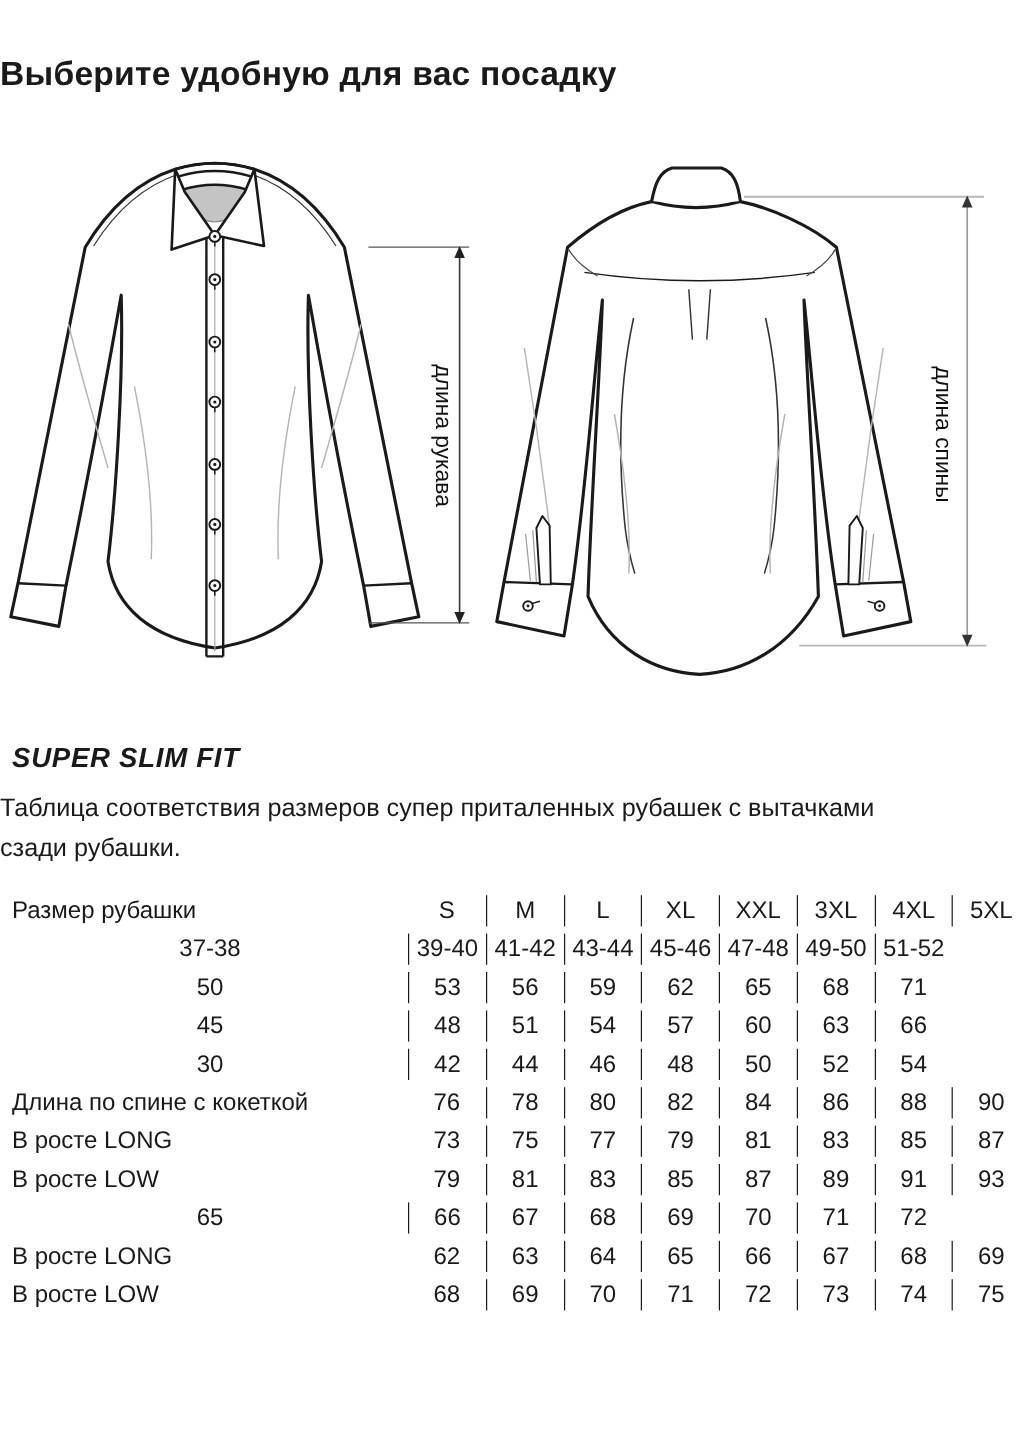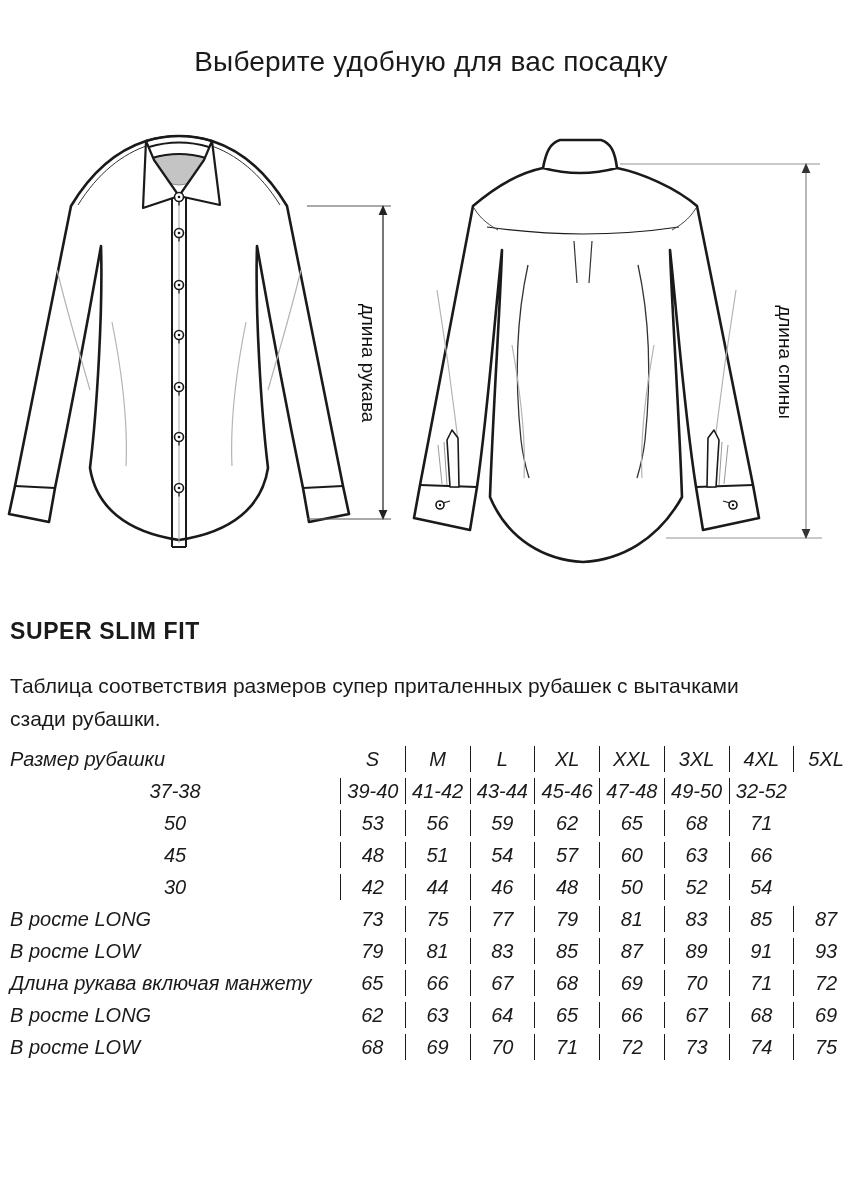--- a/index.html
+++ b/index.html
@@ -1,33 +1,33 @@
 <!DOCTYPE html>
 <html><head>
 <meta charset="utf-8">
 <style>
   * { margin:0; padding:0; box-sizing:border-box; }
   html,body { width:862px; height:1200px; background:#ffffff; overflow:hidden;
               font-family:"Liberation Sans", sans-serif; color:#1a1a1a; }
   .abs { position:absolute; }
 
-  .page-title { left:0; top:46px; width:862px; text-align:center;
-                font-size:28px; font-weight:400; letter-spacing:0.2px; }
+  .page-title { left:0; top:46px; width:862px; text-align:left;
+                font-size:28px; font-weight:700; letter-spacing:0.2px; }
 
   #diagram-svg { left:0; top:110px; }
 
   .measure-label { height:24px; width:140px; display:flex; align-items:center; justify-content:center;
                    transform:rotate(90deg); font-size:19px; color:#111; white-space:nowrap; }
   #front-measure-label { left:298px; top:351px; }
   #back-measure-label  { left:715px; top:350px; }
 
-  .section-heading { left:10px; top:618px; font-size:23px; font-weight:800; letter-spacing:0.6px; }
-  .section-desc    { left:10px; top:657px; width:830px; font-size:21px; line-height:33px;margin-top:12px; }
-
-  .size-table { left:10px; top:746px; width:848px;font-style:italic; }
+  .section-heading { left:10px; top:618px; font-size:23px; font-weight:800; letter-spacing:0.6px;font-style:italic; }
+  .section-desc    { left:0; top:657px; width:830px; font-size:21px; line-height:33px; }
+
+  .size-table { left:10px; top:746px; width:848px; }
   .trow { display:grid; grid-template-columns:330px repeat(8, 1fr);
           height:26px; margin-bottom:6px; }
   .tlabel { font-size:20px; line-height:26px; text-align:left; white-space:nowrap; }
   .tval   { font-size:20px; line-height:26px; text-align:center;
             border-left:1.4px solid #1a1a1a; }
   .tval.first { border-left:none; }
 </style>
 </head>
 <body>
 
@@ -181,21 +181,21 @@
       <div class="tval">5XL</div>
     </div>
     <div class="trow">
       <div class="tval first">37-38</div>
       <div class="tval">39-40</div>
       <div class="tval">41-42</div>
       <div class="tval">43-44</div>
       <div class="tval">45-46</div>
       <div class="tval">47-48</div>
       <div class="tval">49-50</div>
-      <div class="tval">32-52</div>
+      <div class="tval">51-52</div>
     </div>
     <div class="trow">
       <div class="tval first">50</div>
       <div class="tval">53</div>
       <div class="tval">56</div>
       <div class="tval">59</div>
       <div class="tval">62</div>
       <div class="tval">65</div>
       <div class="tval">68</div>
       <div class="tval">71</div>
@@ -212,20 +212,31 @@
     </div>
     <div class="trow">
       <div class="tval first">30</div>
       <div class="tval">42</div>
       <div class="tval">44</div>
       <div class="tval">46</div>
       <div class="tval">48</div>
       <div class="tval">50</div>
       <div class="tval">52</div>
       <div class="tval">54</div>
+    </div>
+    <div class="trow">
+      <div class="tlabel">Длина по спине с кокеткой</div>
+      <div class="tval first">76</div>
+      <div class="tval">78</div>
+      <div class="tval">80</div>
+      <div class="tval">82</div>
+      <div class="tval">84</div>
+      <div class="tval">86</div>
+      <div class="tval">88</div>
+      <div class="tval">90</div>
     </div>
     <div class="trow">
       <div class="tlabel">В росте LONG</div>
       <div class="tval first">73</div>
       <div class="tval">75</div>
       <div class="tval">77</div>
       <div class="tval">79</div>
       <div class="tval">81</div>
       <div class="tval">83</div>
       <div class="tval">85</div>
@@ -236,21 +247,20 @@
       <div class="tval first">79</div>
       <div class="tval">81</div>
       <div class="tval">83</div>
       <div class="tval">85</div>
       <div class="tval">87</div>
       <div class="tval">89</div>
       <div class="tval">91</div>
       <div class="tval">93</div>
     </div>
     <div class="trow">
-      <div class="tlabel">Длина рукава включая манжету</div>
       <div class="tval first">65</div>
       <div class="tval">66</div>
       <div class="tval">67</div>
       <div class="tval">68</div>
       <div class="tval">69</div>
       <div class="tval">70</div>
       <div class="tval">71</div>
       <div class="tval">72</div>
     </div>
     <div class="trow">

